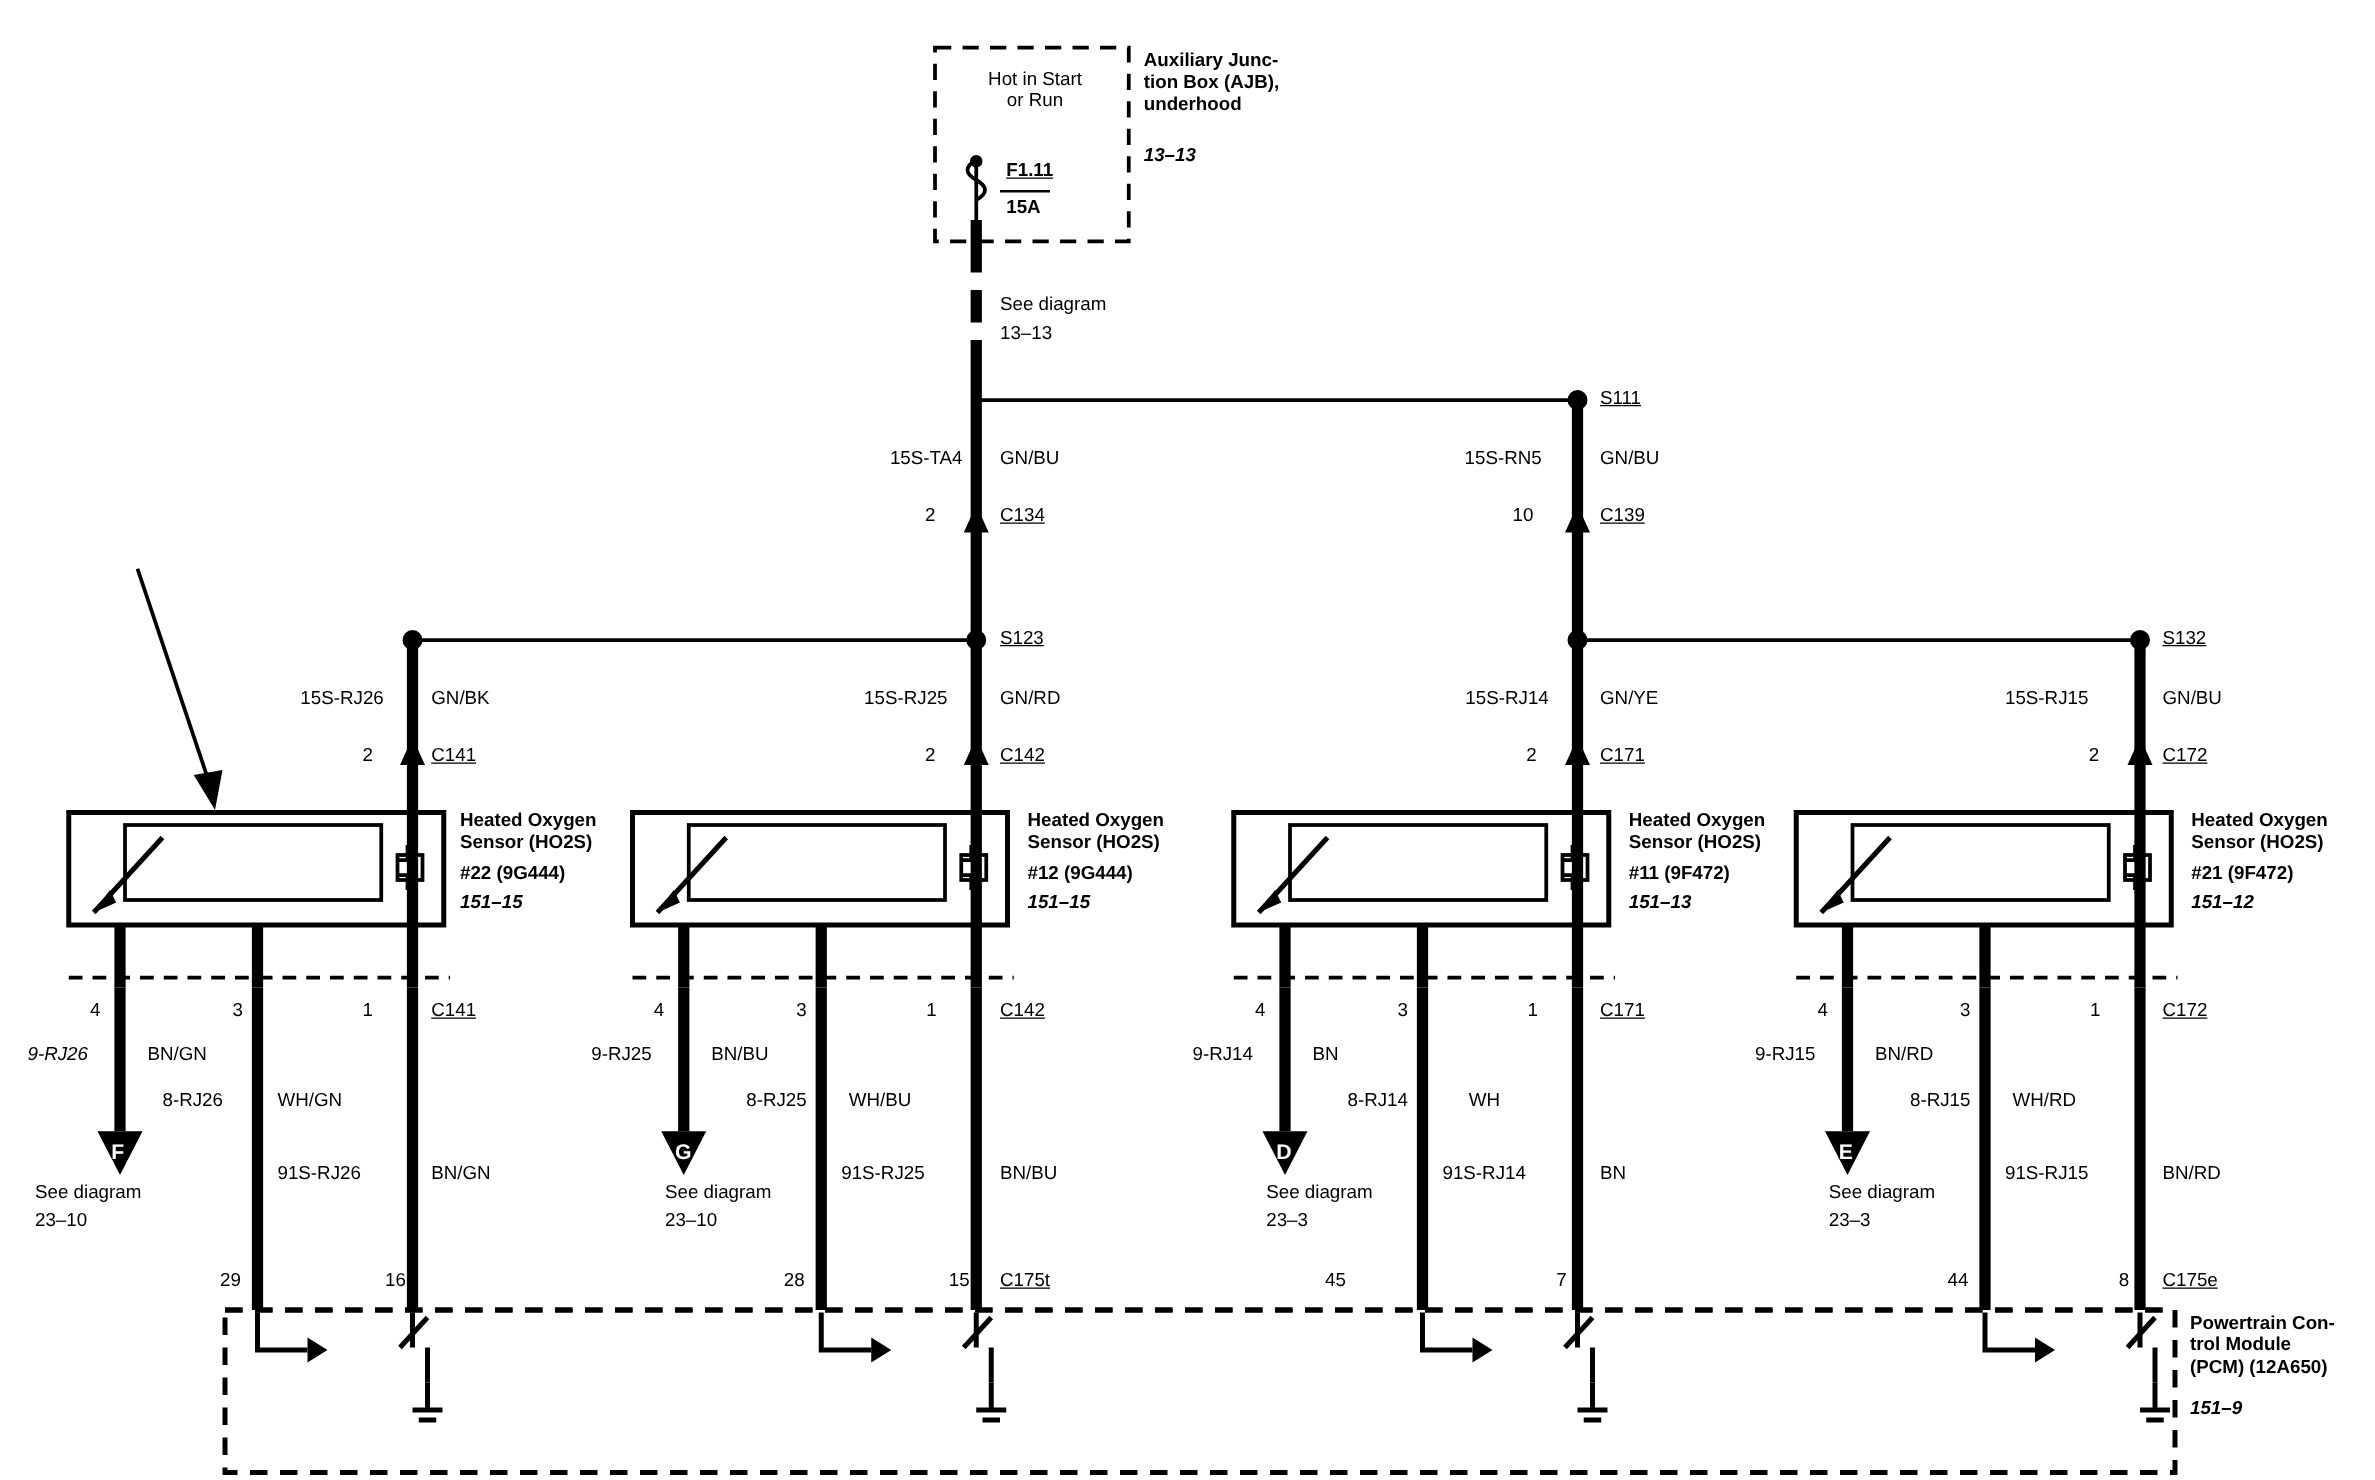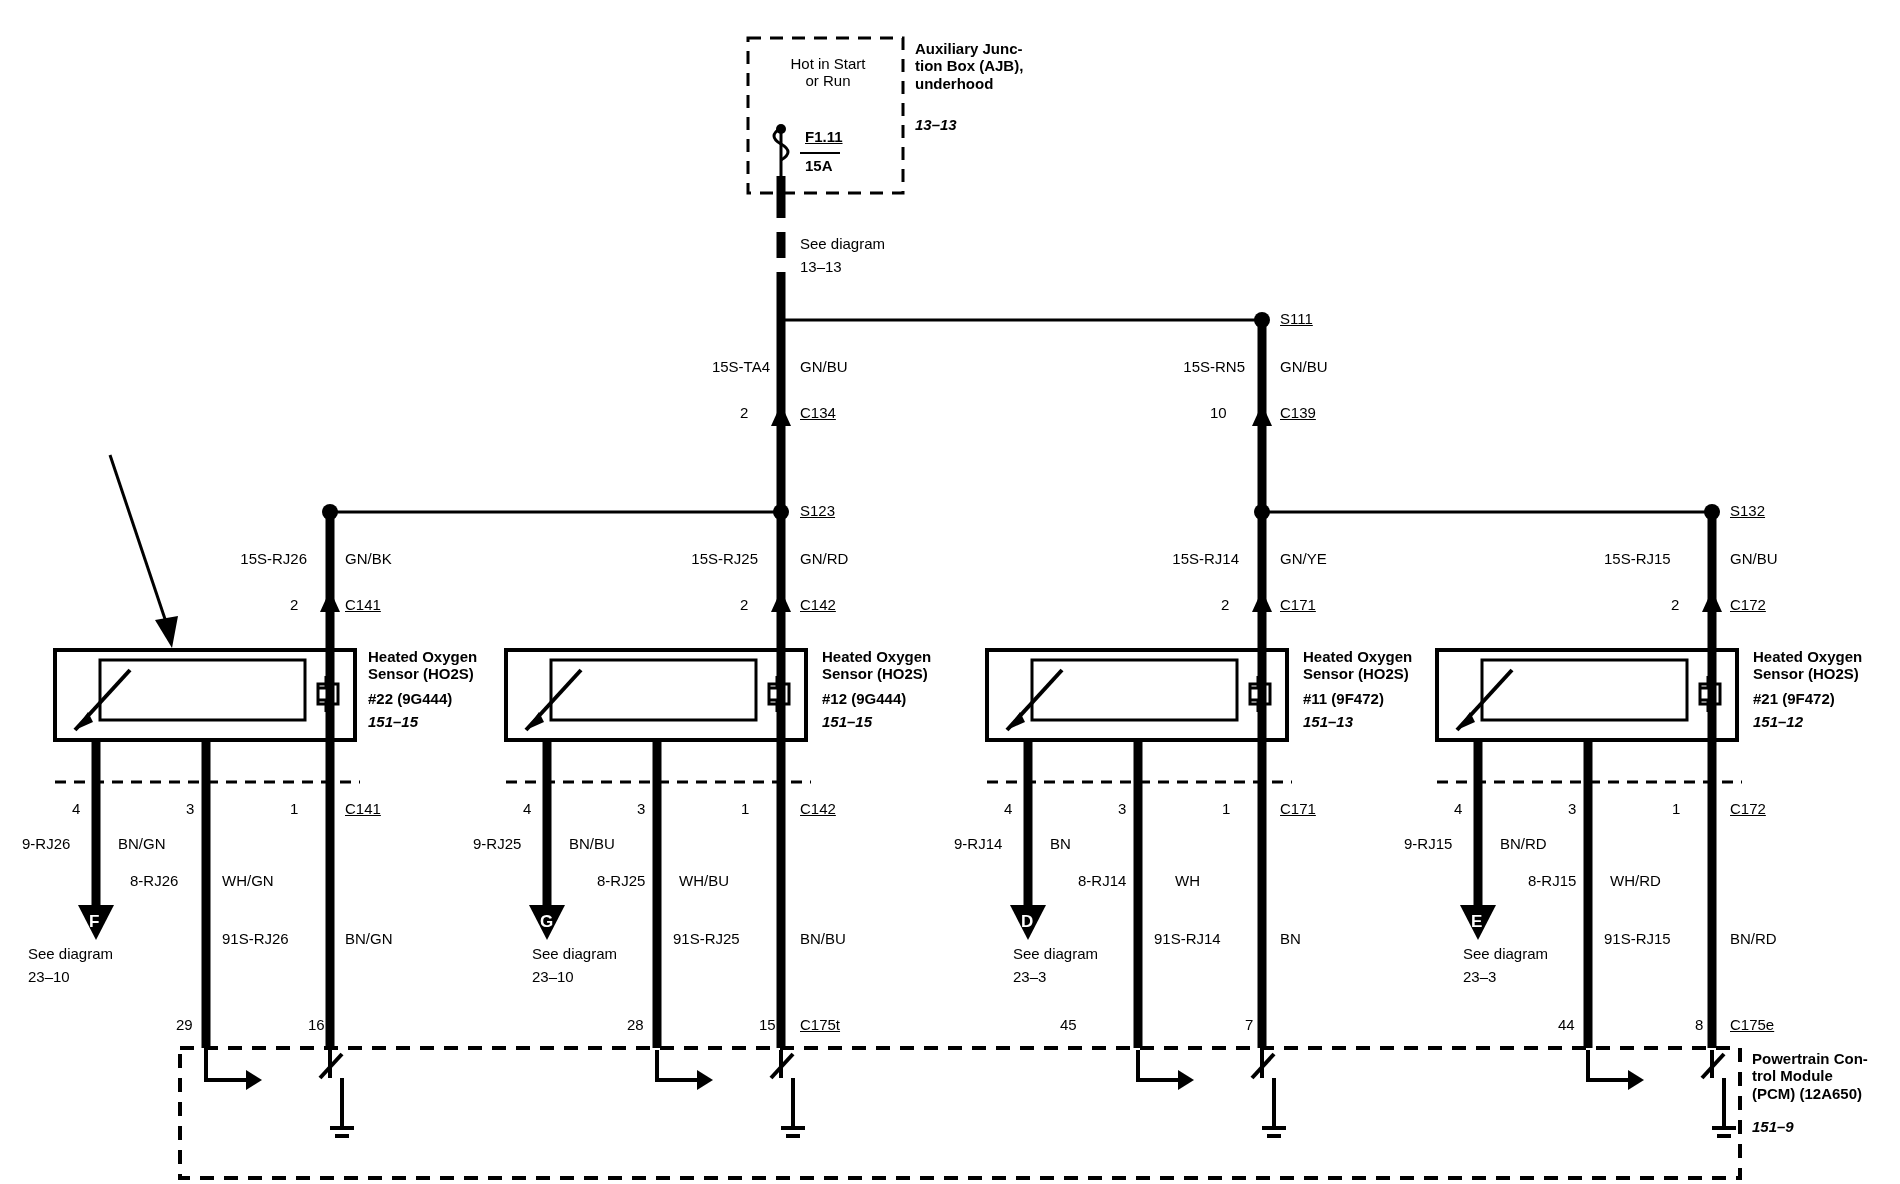--- a/index.html
+++ b/index.html
@@ -201,41 +201,41 @@
 
   <div class="t u" style="left:1280px;top:310px;">S111</div>
   <div class="t u" style="left:800px;top:502px;">S123</div>
   <div class="t u" style="left:1730px;top:502px;">S132</div>
 
   <div class="t" style="left:690px;top:358px;text-align:right;width:80px;">15S-TA4</div>
   <div class="t" style="left:800px;top:358px;">GN/BU</div>
   <div class="t" style="left:740px;top:404px;">2</div>
   <div class="t u" style="left:800px;top:404px;">C134</div>
 
-  <div class="t" style="left:1160px;top:358px;text-align:right;width:85px;">15S-RN5</div>
+  <div class="t" style="left:1160px;top:358px;text-align:center;width:85px;">15S-RN5</div>
   <div class="t" style="left:1280px;top:358px;">GN/BU</div>
   <div class="t" style="left:1210px;top:404px;">10</div>
   <div class="t u" style="left:1280px;top:404px;">C139</div>
 
   <div>
     <div class="t" style="left:222px;top:550px;text-align:right;width:85px;">15S-RJ26</div>
     <div class="t" style="left:345px;top:550px;">GN/BK</div>
     <div class="t" style="left:290px;top:596px;">2</div>
     <div class="t u" style="left:345px;top:596px;">C141</div>
     <div class="t b" style="left:368px;top:648px;">Heated Oxygen
 Sensor (HO2S)</div>
     <div class="t b" style="left:368px;top:690px;">#22 (9G444)</div>
     <div class="t i" style="left:368px;top:713px;">151–15</div>
 
     <div class="t" style="left:72px;top:800px;">4</div>
     <div class="t" style="left:186px;top:800px;">3</div>
     <div class="t" style="left:290px;top:800px;">1</div>
     <div class="t u" style="left:345px;top:800px;">C141</div>
 
-    <div class="t" style="left:22px;top:835px;">9-RJ26</div>
+    <div class="t" style="left:22px;top:835px;font-style:italic;">9-RJ26</div>
     <div class="t" style="left:118px;top:835px;">BN/GN</div>
     <div class="t" style="left:130px;top:872px;">8-RJ26</div>
     <div class="t" style="left:222px;top:872px;">WH/GN</div>
     <div class="t" style="left:222px;top:930px;">91S-RJ26</div>
     <div class="t" style="left:345px;top:930px;">BN/GN</div>
     <div class="t b" style="left:89px;top:912px;color:#fff;font-size:17px;">F</div>
     <div class="t" style="left:28px;top:945px;">See diagram</div>
     <div class="t" style="left:28px;top:968px;">23–10</div>
     <div class="t" style="left:176px;top:1016px;">29</div>
     <div class="t" style="left:308px;top:1016px;">16</div>

